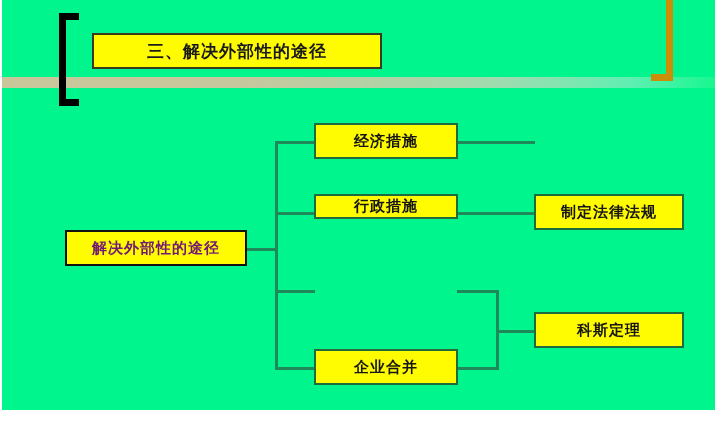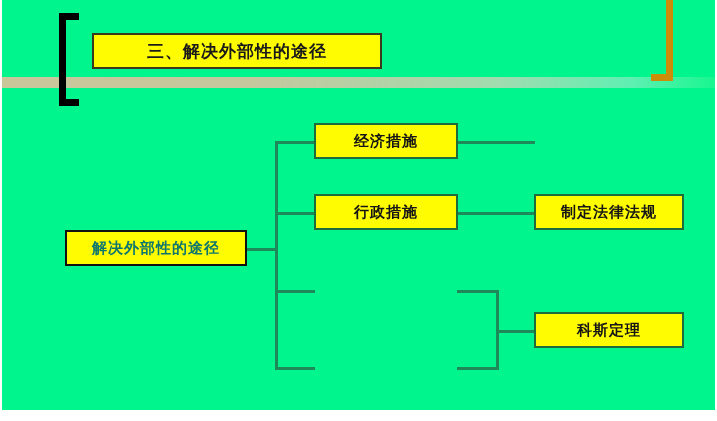--- a/index.html
+++ b/index.html
@@ -118,21 +118,21 @@
   }
   .node-branch {
     border: 2px solid #1e6b3c;
   }
   .node-label {
     font-size: 15px;
     font-weight: bold;
     font-family: "DejaVu Serif", "Liberation Serif", serif;
     letter-spacing: 1px;
   }
-  .label-blue { color: #0f766e; }
+  .label-blue { color: #701a75; }
   .label-dark { color: #161616; }
 
   
   .conn {
     position: absolute;
     background: #1e8a5a;
   }
   .conn-h { height: 3px; }
   .conn-v { width: 3px; }
 </style>
@@ -170,25 +170,28 @@
     <div class="conn conn-h" style="left:496px; top:330px; width:39px;"></div>
 
     <div class="node node-root" style="left:65px; top:230px; width:182px; height:36px;">
       <span class="node-label label-blue">解决外部性的途径</span>
     </div>
 
     <div class="node node-branch" style="left:314px; top:123px; width:144px; height:36px;">
       <span class="node-label label-dark">经济措施</span>
     </div>
 
-    <div class="node node-branch" style="left:314px; top:194px; width:144px; height:36px;">
+    <div class="node node-branch" style="left:314px; top:194px; width:144px; height:25px;">
       <span class="node-label label-dark">行政措施</span>
     </div>
 
 
+    <div class="node node-branch" style="left:314px; top:349px; width:144px; height:36px;">
+      <span class="node-label label-dark">企业合并</span>
+    </div>
 
 
     <div class="node node-branch" style="left:534px; top:312px; width:150px; height:36px;">
       <span class="node-label label-dark">科斯定理</span>
     </div>
 
     <div class="node node-branch" style="left:534px; top:194px; width:150px; height:36px;">
       <span class="node-label label-dark">制定法律法规</span>
     </div>
 

